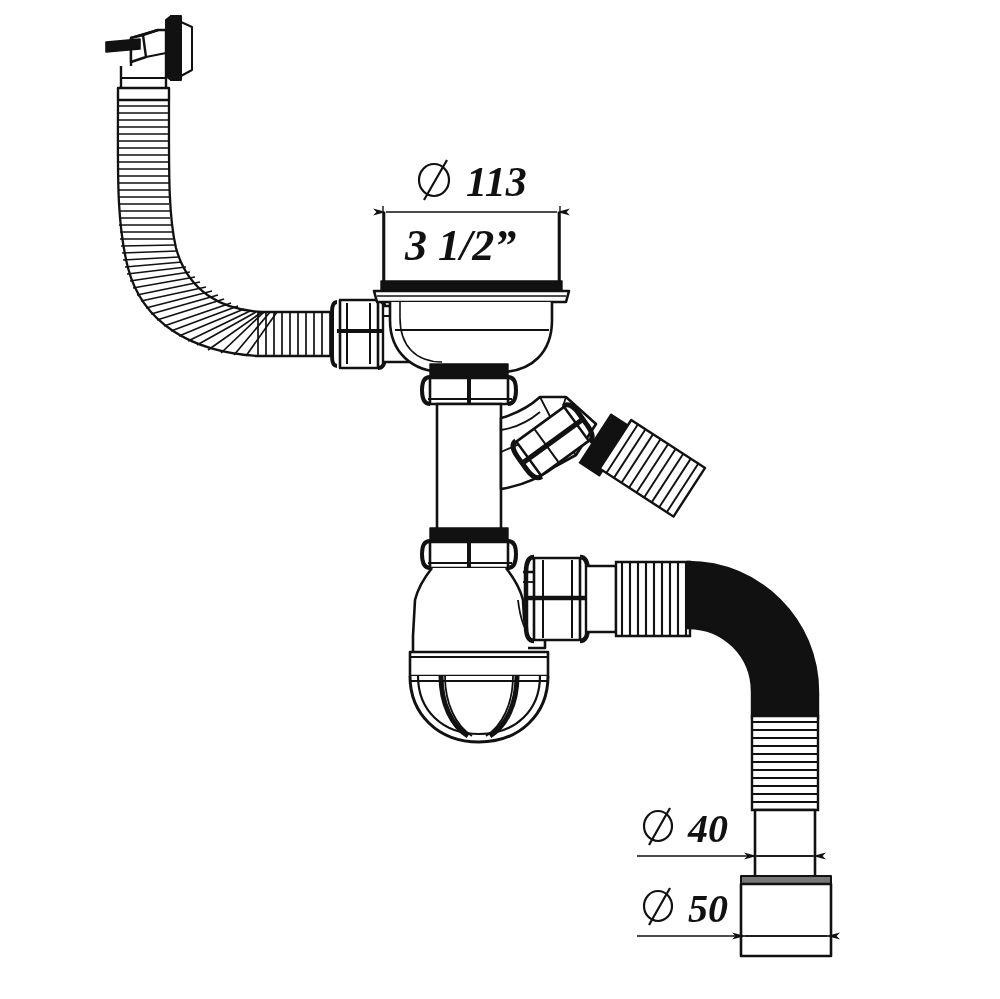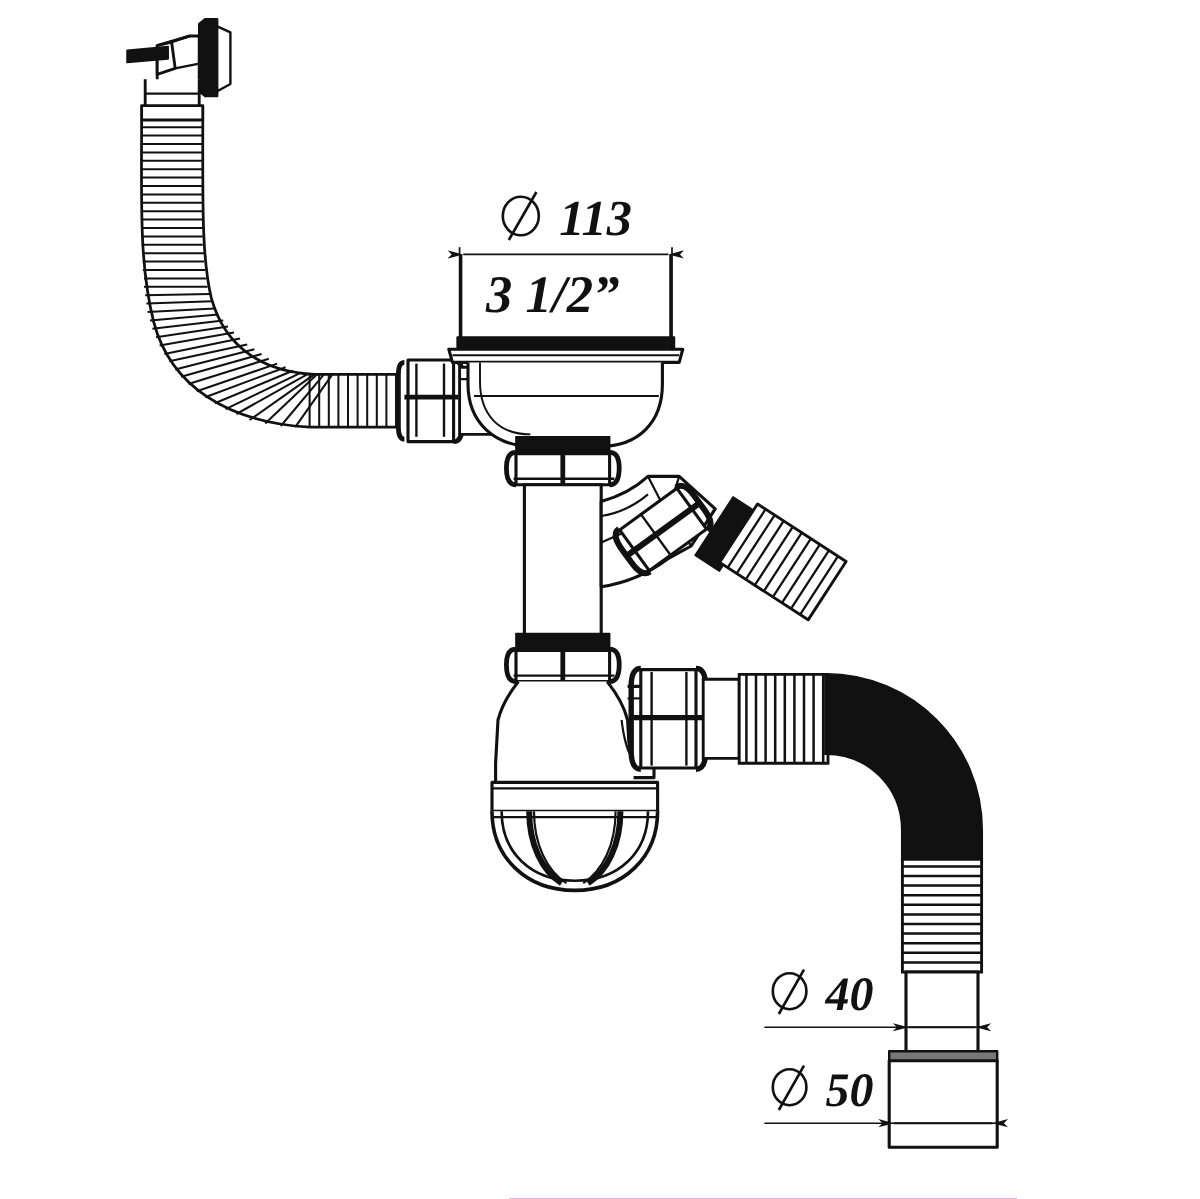--- a/index.html
+++ b/index.html
@@ -8,21 +8,21 @@
     padding: 0;
     background: #ffffff;
   }
   body {
     font-family: "Liberation Sans", sans-serif;
   }
   #canvas-wrap {
     position: relative;
     width: 1000px;
     height: 999px;
-    background: #a21caf;
+    background: #c4b5fd;
     overflow: hidden;
   }
   #drawing {
     display: block;
     width: 1000px;
     height: 999px;
   }
   .dim-text {
     font-family: "Liberation Serif", serif;
     font-style: italic;

